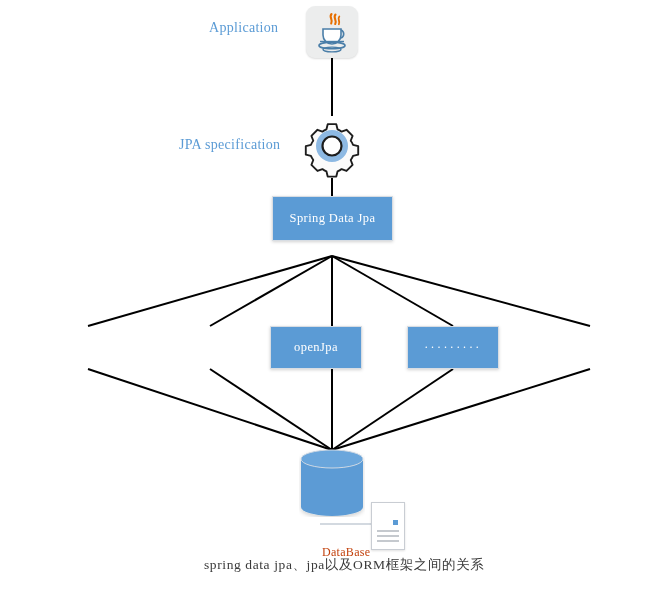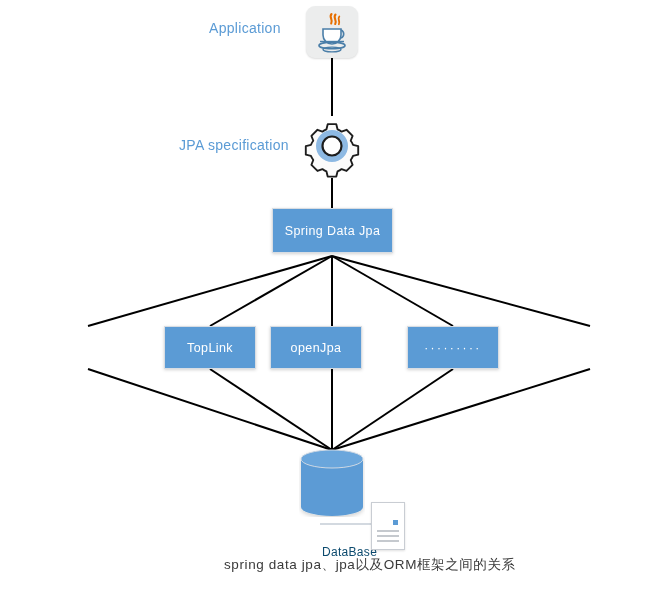--- a/index.html
+++ b/index.html
@@ -9,20 +9,21 @@
   }
   body {
     font-family: "Liberation Sans", "DejaVu Sans", sans-serif;
   }
   #canvas {
     position: relative;
     width: 670px;
     height: 612px;
     background: #ffffff;
     overflow: hidden;
+    font-family: Liberation Serif, serif;
   }
   #edges {
     position: absolute;
     left: 0;
     top: 0;
     width: 670px;
     height: 612px;
     pointer-events: none;
   }
   .node-box {
@@ -90,21 +91,21 @@
   }
   .db-doc .ln {
     position: absolute;
     left: 5px;
     width: 22px;
     height: 2px;
     background: #c5c9ce;
   }
   .db-label {
     position: absolute;
-    color: #0c4a6e;
+    color: #c2410c;
     font-size: 12px;
     letter-spacing: 0.3px;
     white-space: nowrap;
     z-index: 3;
   }
   .caption {
     position: absolute;
     color: #3a3a3a;
     font-size: 13.5px;
     letter-spacing: 0.6px;
@@ -171,28 +172,25 @@
                  l -7.8 7.8 l -6.3 -2.4 a 22 22 0 0 1 -5.2 3 l -1.6 6.6 h -11 l -1.6 -6.6
                  a 22 22 0 0 1 -5.2 -3 l -6.3 2.4 l -7.8 -7.8 l 2.4 -6.3 a 22 22 0 0 1 -3 -5.2
                  l -6.6 -1.6 v -11 l 6.6 -1.6 a 22 22 0 0 1 3 -5.2 l -2.4 -6.3 l 7.8 -7.8
                  l 6.3 2.4 a 22 22 0 0 1 5.2 -3 z" transform="scale(0.78)" fill="#fbfbfb" stroke="#1d1d1d" stroke-width="2.4" stroke-linejoin="round"></path>
         <circle cx="0" cy="0" r="13" fill="none" stroke="#8DB9E3" stroke-width="6"></circle>
         <circle cx="0" cy="0" r="9.5" fill="#ffffff" stroke="#1d1d1d" stroke-width="2.2"></circle>
       </g>
     </svg>
   </div>
 
-  <div class="node-box" style="left:272px; top:208px; width:121px; height:45px;">
+  <div class="node-box" style="left:272px; top:196px; width:121px; height:45px;">
     <span>Spring Data Jpa</span>
   </div>
 
 
-  <div class="node-box" style="left:164px; top:326px; width:92px; height:43px;">
-    <span>TopLink</span>
-  </div>
 
   <div class="node-box" style="left:270px; top:326px; width:92px; height:43px;">
     <span>openJpa</span>
   </div>
 
   <div class="node-box" style="left:407px; top:326px; width:92px; height:43px;">
     <span class="ellipsis-dots">·········</span>
   </div>
 
 
@@ -212,15 +210,15 @@
 
   <div class="db-doc" style="left:371px; top:502px;">
     <span class="dot"></span>
     <span class="ln" style="top:27px;"></span>
     <span class="ln" style="top:32px;"></span>
     <span class="ln" style="top:37px;"></span>
   </div>
 
   <div class="db-label" style="left:322px; top:545px;">DataBase</div>
 
-  <div class="caption" style="left:204px; top:556px;margin-left:20px;">spring data jpa、jpa以及ORM框架之间的关系</div>
+  <div class="caption" style="left:204px; top:556px;">spring data jpa、jpa以及ORM框架之间的关系</div>
 
 </div>
 
 </body></html>

